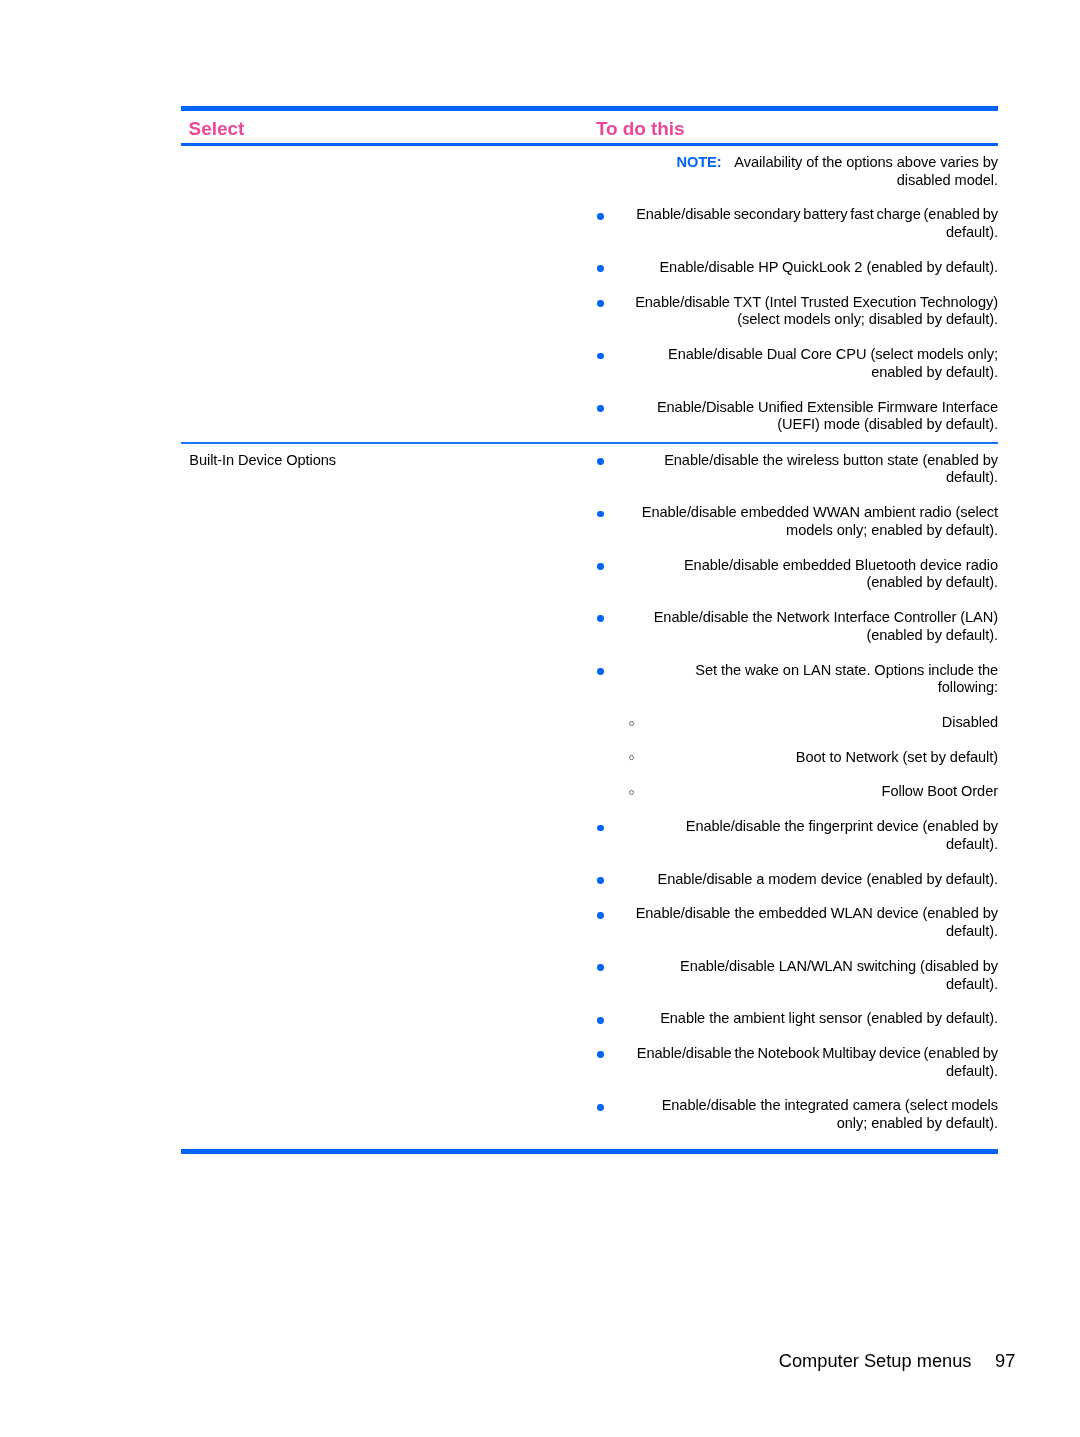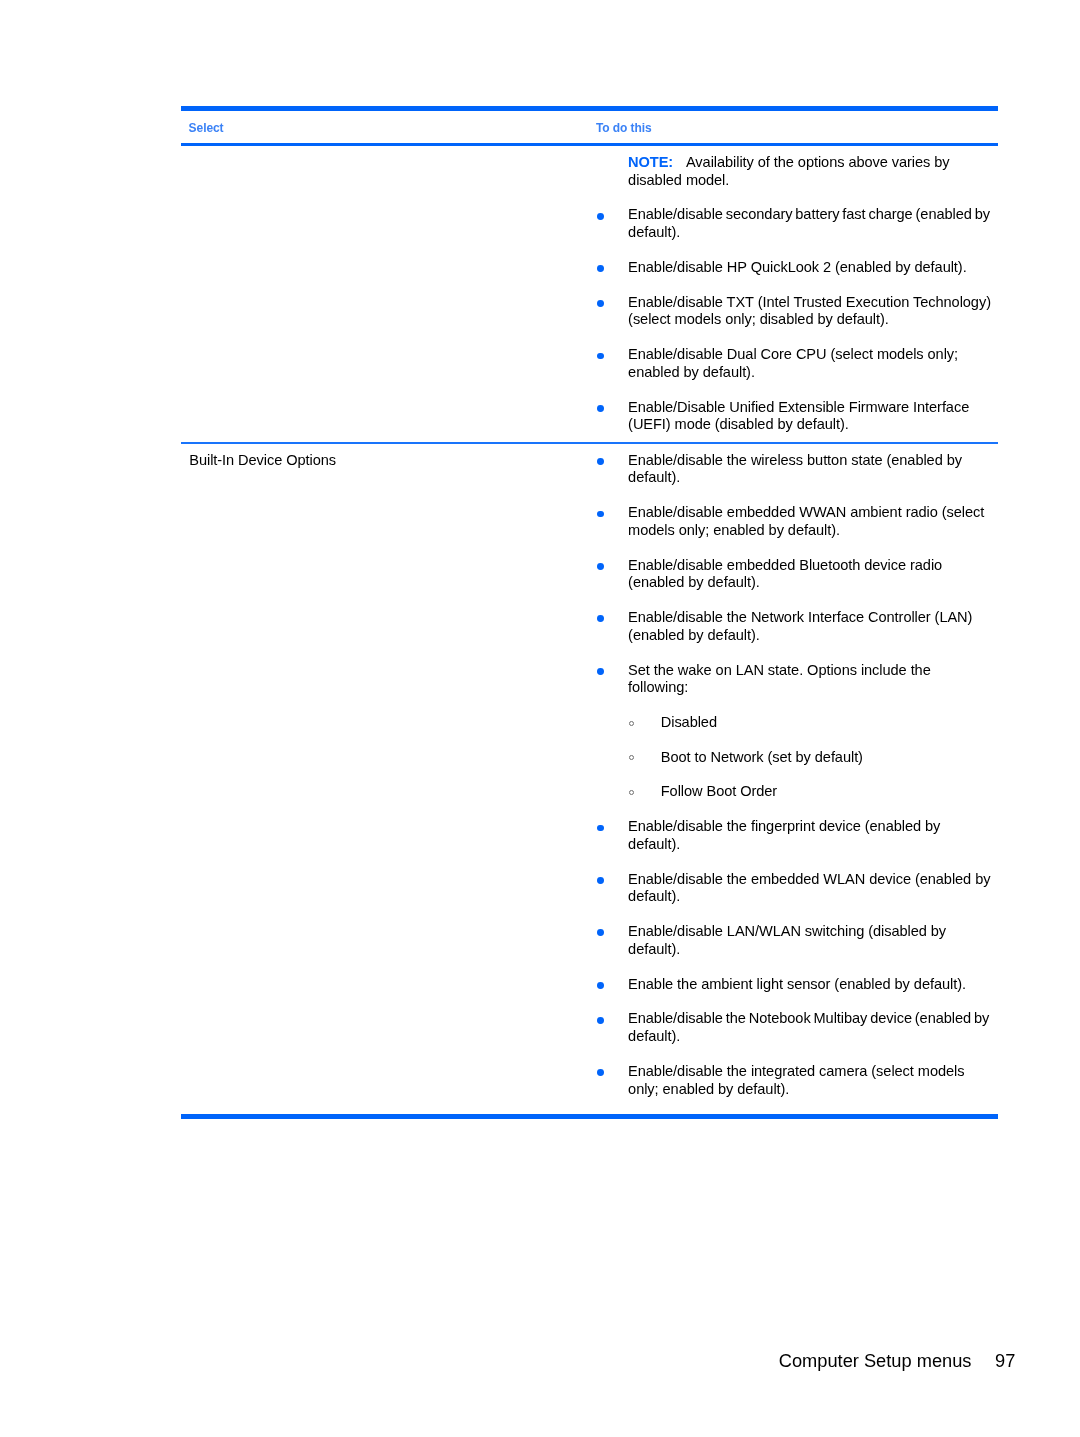--- a/index.html
+++ b/index.html
@@ -43,24 +43,24 @@
   .rule-thick-bottom {
     height: 5px;
     background: #0064fa;
   }
   .thead {
     height: 32px;
     position: relative;
   }
   .th {
     position: absolute;
-    font-size: 12px;
+    font-size: 19px;
     letter-spacing: -0.07px;
     font-weight: bold;
-    color: #3b82f6;
+    color: #ec4899;
     top: 9.2px;
     line-height: 17.8px;
     white-space: nowrap;
   }
   .th-select { left: 7.6px; }
   .th-todo { left: 414.9px; }
 
   .row { position: relative; }
   .row-label {
     position: absolute;
@@ -71,20 +71,21 @@
     color: #000000;
     line-height: 17.8px;
     white-space: nowrap;
   }
   .col2 {
     position: relative;
     margin-left: 406.35px;
     width: 410.65px;
     padding-top: 8.1px;
     padding-bottom: 8.0px;
+    text-align: right;
   }
   .row:last-child .col2 { padding-bottom: 16px; }
   .ln {
     font-size: 14.6px;
     line-height: 17.8px;
     color: #000000;
     white-space: nowrap;
     letter-spacing: -0.07px;
   }
   .item {
@@ -220,20 +221,24 @@
               <span class="sbullet"></span>
               <div class="ln"><span>Follow Boot Order</span></div>
             </div>
             <div class="item">
               <span class="bullet"></span>
               <div class="ln"><span>Enable/disable the fingerprint device (enabled by</span></div>
               <div class="ln"><span>default).</span></div>
             </div>
             <div class="item">
               <span class="bullet"></span>
+              <div class="ln"><span>Enable/disable a modem device (enabled by default).</span></div>
+            </div>
+            <div class="item">
+              <span class="bullet"></span>
               <div class="ln"><span>Enable/disable the embedded WLAN device (enabled by</span></div>
               <div class="ln"><span>default).</span></div>
             </div>
             <div class="item">
               <span class="bullet"></span>
               <div class="ln"><span>Enable/disable LAN/WLAN switching (disabled by</span></div>
               <div class="ln"><span>default).</span></div>
             </div>
             <div class="item">
               <span class="bullet"></span>

